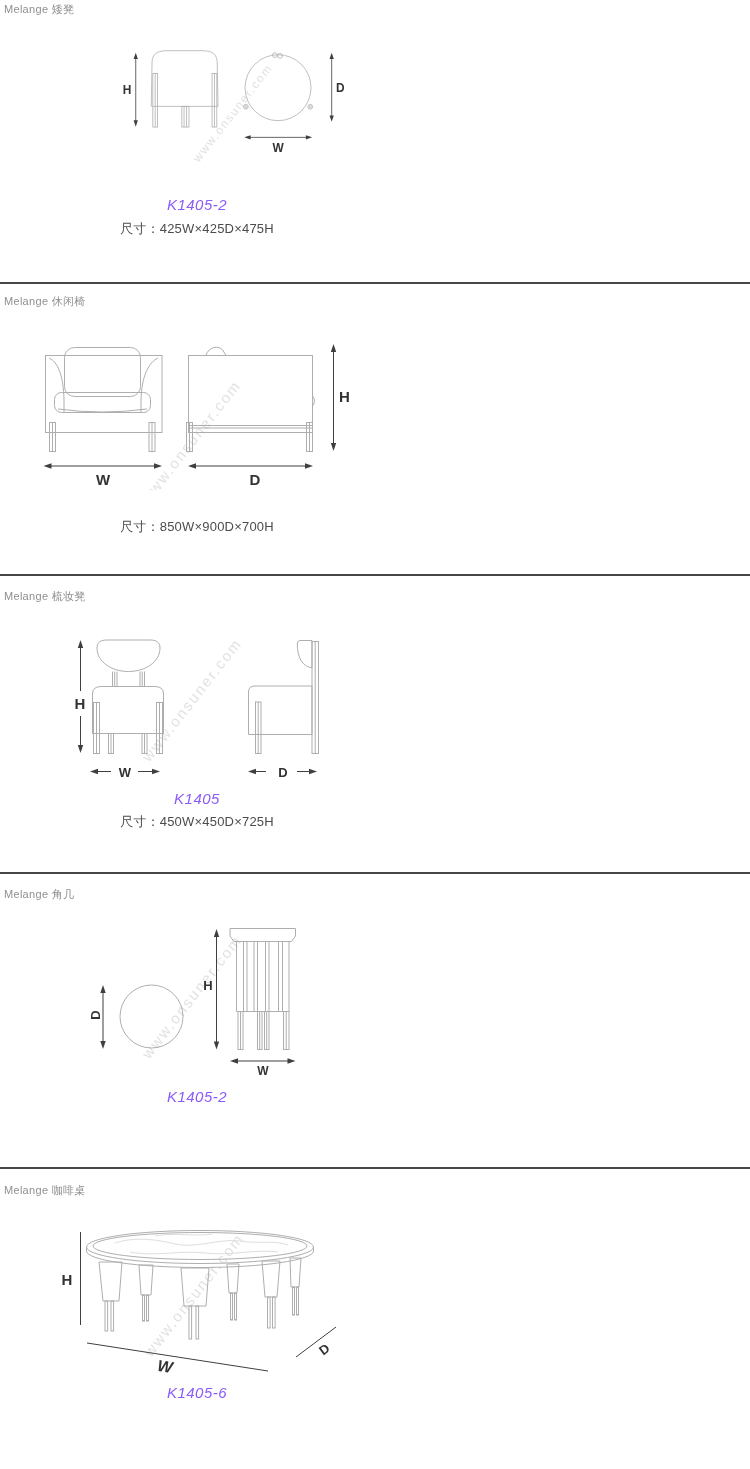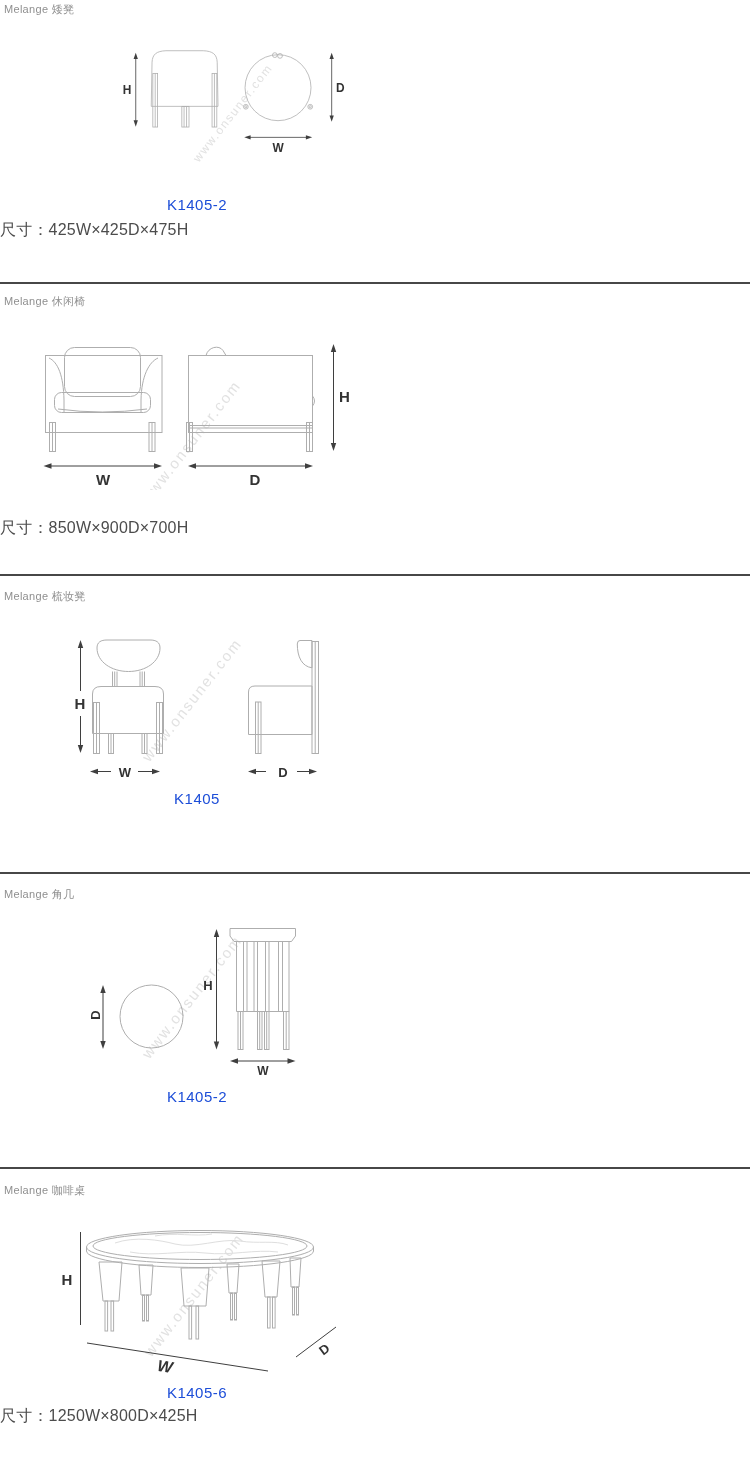--- a/index.html
+++ b/index.html
@@ -1,21 +1,21 @@
 <!DOCTYPE html>
 <html><head>
 <meta charset="utf-8">
 <style>
   html,body{margin:0;padding:0;background:#ffffff;}
   #page{position:relative;width:750px;height:1469px;background:#ffffff;overflow:hidden;
         font-family:"Liberation Sans",sans-serif;}
   .divider{position:absolute;left:0;width:750px;height:2px;background:#474747;}
   .title{position:absolute;left:4px;font-size:11px;color:#8f8f8f;letter-spacing:.3px;white-space:nowrap;text-align:right;}
-  .model{position:absolute;left:0;width:394px;text-align:center;font-size:15px;color:#1d4ed8;letter-spacing:.5px;}
-  .size{position:absolute;left:0;width:394px;text-align:left;font-size:16px;color:#4c4c4c;letter-spacing:.2px;}
+  .model{position:absolute;left:0;width:394px;text-align:center;font-size:15px;color:#8b5cf6;letter-spacing:.5px;font-style:italic;}
+  .size{position:absolute;left:0;width:394px;text-align:center;font-size:13px;color:#4c4c4c;letter-spacing:.2px;}
   svg{position:absolute;left:0;display:block;}
   .outline{stroke:#aeaeae;stroke-width:1;fill:none;}
   .marble{stroke:#dedede;stroke-width:1;fill:none;}
   .dim{stroke:#3f3f3f;stroke-width:1;fill:none;}
   .dimhead{fill:#3f3f3f;stroke:none;}
   .dimlabel{font-family:"Liberation Sans",sans-serif;font-weight:bold;font-size:15px;fill:#333333;text-anchor:middle;}
   .dimlabel.small{font-size:13px;}
   .dimlabel.tiny{font-size:12px;}
   .dimlabel.italic{font-style:italic;font-size:16px;}
   .wm{font-family:"Liberation Sans",sans-serif;font-size:15px;fill:#e2e2e2;letter-spacing:2px;text-anchor:middle;}
@@ -180,20 +180,21 @@
     <g>
       <line class="dim" x1="254" y1="771.5" x2="266" y2="771.5"></line>
       <polygon class="dimhead" points="248,771.5 256,768.8 256,774.2"></polygon>
       <line class="dim" x1="297" y1="771.5" x2="311" y2="771.5"></line>
       <polygon class="dimhead" points="317,771.5 309,768.8 309,774.2"></polygon>
       <text class="dimlabel small" x="283" y="777">D</text>
     </g>
   </svg>
 
   <div class="model" style="top:790px">K1405</div>
+  <div class="size" style="top:813px">尺寸：450W×450D×725H</div>
 
   <div class="divider" style="top:872px"></div>
 
   <div class="title" style="top:887px">Melange 角几</div>
 
   <svg style="top:925px" width="750" height="158" viewBox="0 925 750 158">
     <text class="wm" x="196" y="1000" transform="rotate(-52 196 1000)">www.onsuner.com</text>
 
     <g class="outline">
       <circle cx="151.5" cy="1016.5" r="31.5"></circle>
@@ -286,15 +287,14 @@
       <line class="dim" x1="87" y1="1343" x2="268" y2="1371"></line>
       <text class="dimlabel italic" x="165" y="1372" transform="rotate(9 165 1367)">W</text>
     </g>
     <g>
       <line class="dim" x1="296" y1="1357" x2="336" y2="1327"></line>
       <text class="dimlabel small" x="324" y="1354" transform="rotate(-37 324 1349)">D</text>
     </g>
   </svg>
 
   <div class="model" style="top:1384px">K1405-6</div>
-  <div class="size" style="top:1406px">尺寸：1250W×800D×425H</div>
 
 </div>
 
 </body></html>

